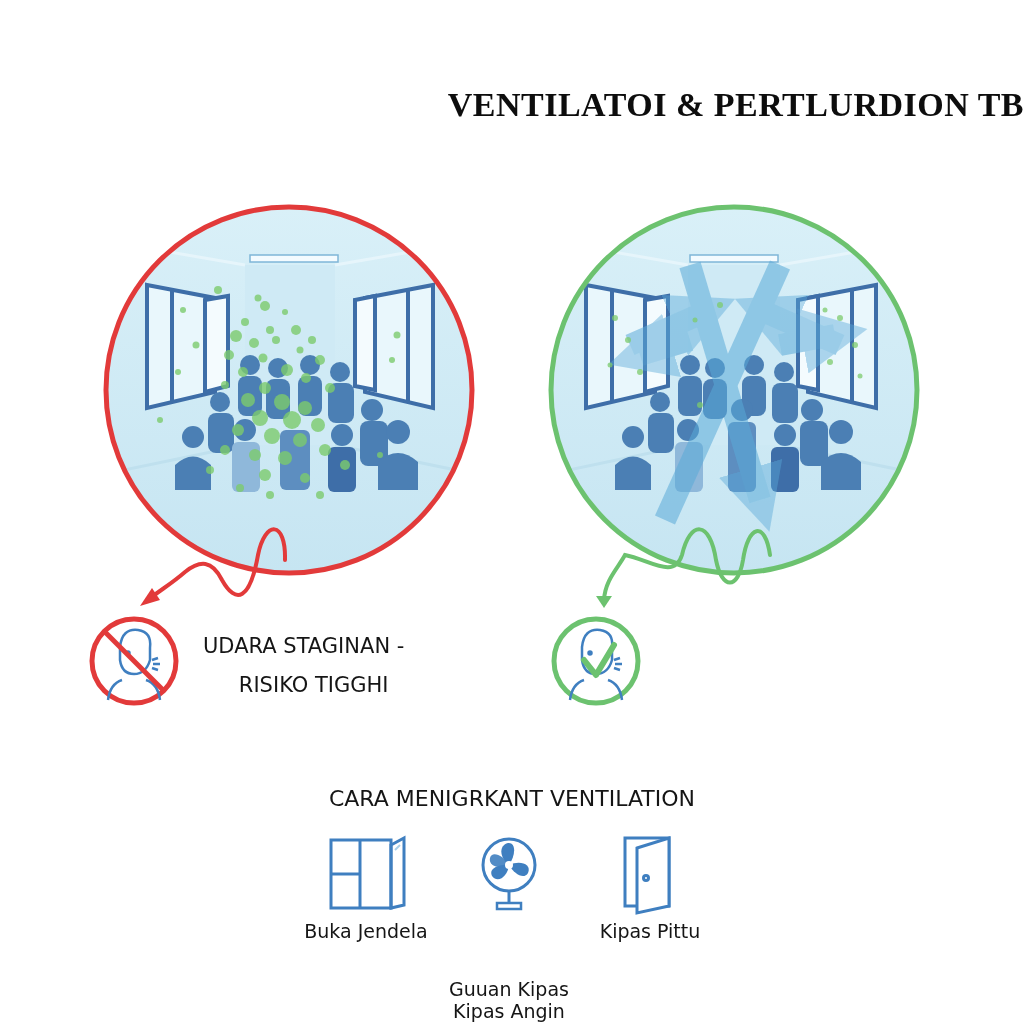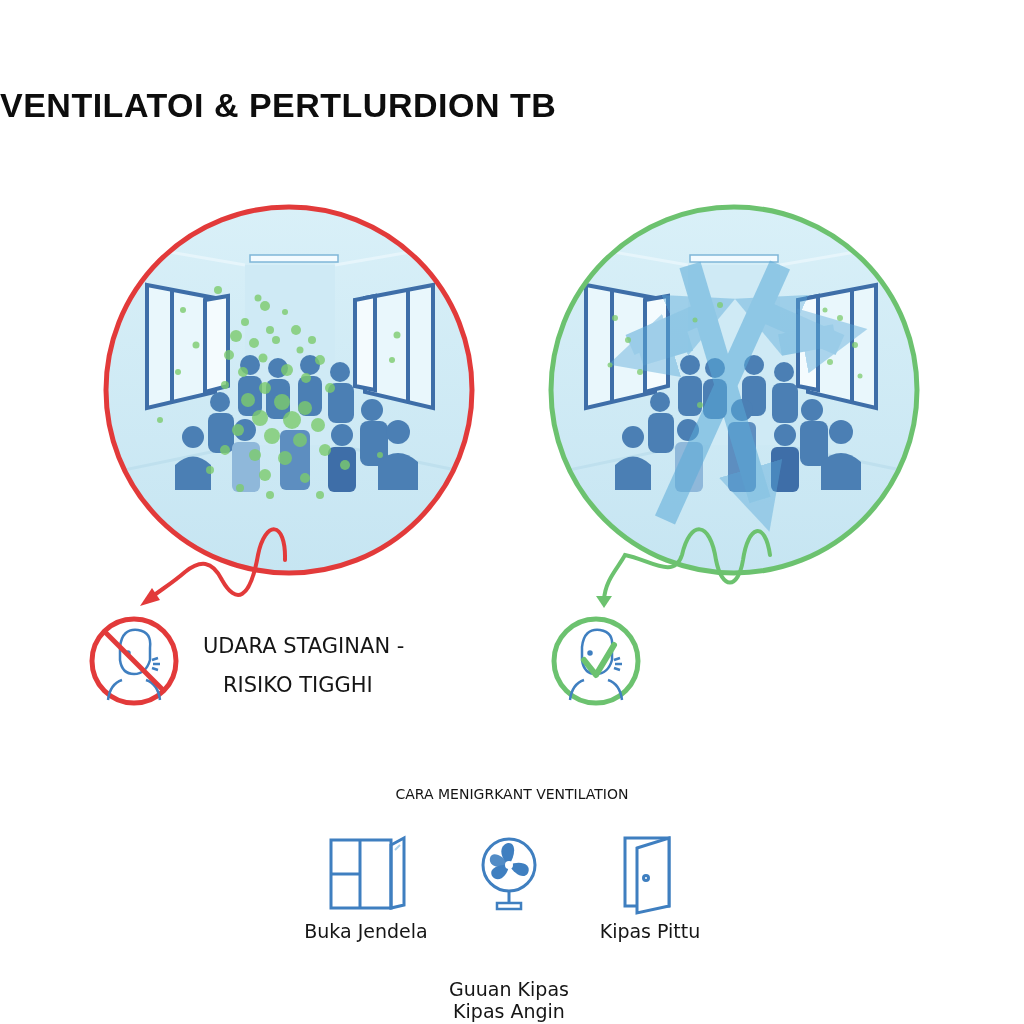--- a/index.html
+++ b/index.html
@@ -4,33 +4,33 @@
   <style>
     html, body { margin: 0; padding: 0; }
     body {
       width: 1024px; height: 1024px; position: relative; overflow: hidden;
       background: #ffffff;
       font-family: "Liberation Sans", "DejaVu Sans", sans-serif;
       color: #111;
     }
     .title {
       position: absolute; left: 0; right: 0; top: 86px;
-      text-align: left; font-size: 34px; font-weight: bold; letter-spacing: 0.5px;
-      font-family: Liberation Sans, sans-serif;
+      text-align: right; font-size: 34px; font-weight: bold; letter-spacing: 0.5px;
+      font-family: Liberation Serif, serif;
       color: #0d0d0d;
     }
     .scene-svg { position: absolute; left: 0; top: 0; width: 1024px; height: 1024px; }
     .label {
       position: absolute; font-size: 21px; line-height: 32px; color: #151515;
-      font-family: "DejaVu Sans", sans-serif; font-weight: normal;
+      font-family: "DejaVu Sans", sans-serif; font-weight: normal; text-align: center;
     }
     .label .l2 { display: block; padding-left: 20px; margin-top: 7px; }
     .subtitle {
       position: absolute; left: 0; right: 0; top: 786px; text-align: center;
-      font-size: 14px; color: #151515; font-family: "DejaVu Sans", sans-serif;
+      font-size: 22px; color: #151515; font-family: "DejaVu Sans", sans-serif;
     }
     .tip {
       position: absolute; width: 150px; text-align: center; font-size: 19px;
       line-height: 22px; color: #151515; font-family: "DejaVu Sans", sans-serif;
     }
   </style>
 </head>
 <body>
 
 <div class="title">VENTILATOI &amp; PERTLURDION TB</div>

